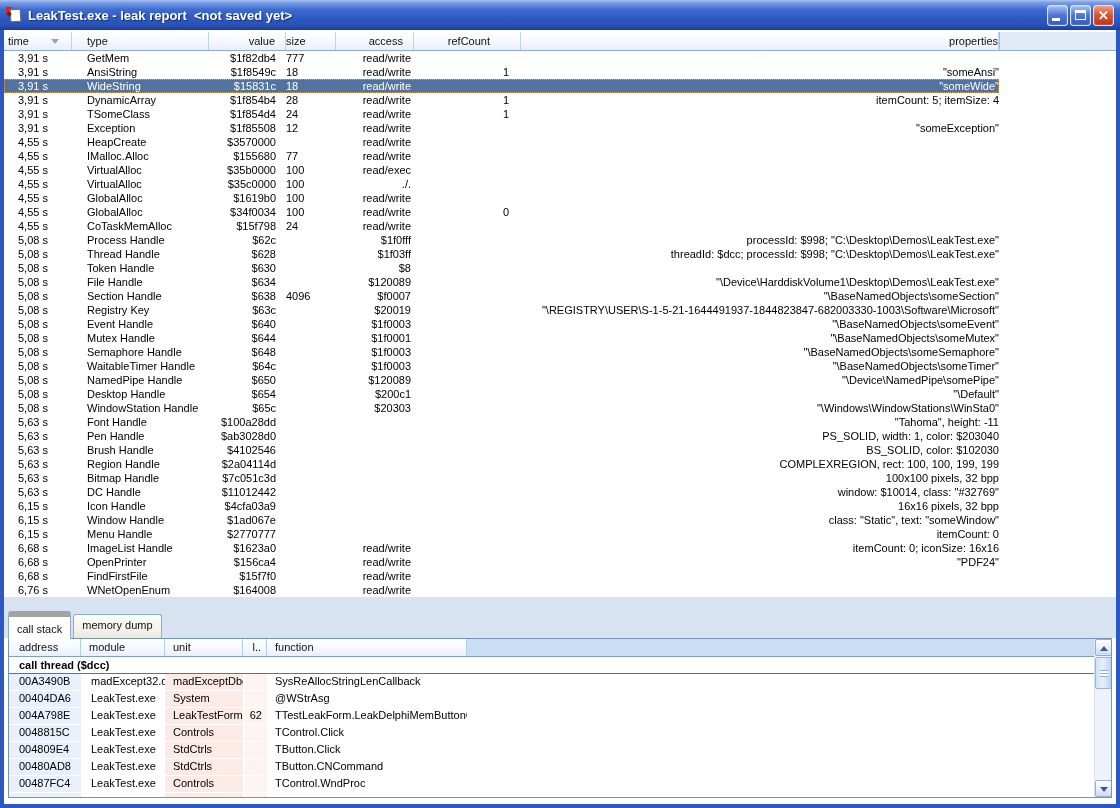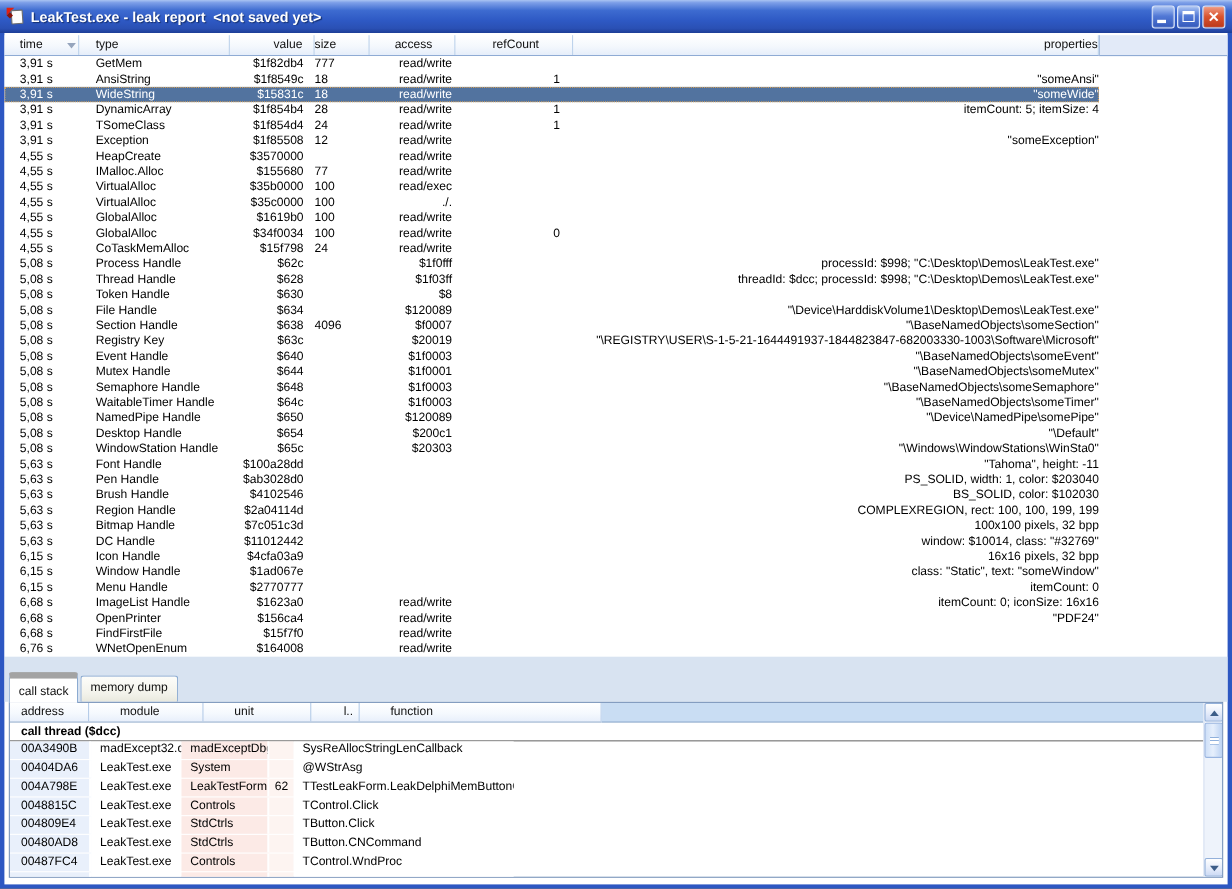--- a/index.html
+++ b/index.html
@@ -36,36 +36,36 @@
   .mh-cell{height:100%;line-height:18px;border-right:1px solid #bed3ec;overflow:hidden;white-space:nowrap;}
   .mh-filler{flex:1;background:#e2eaf8;border-bottom:1px solid #8fabd4;border-left:1px solid #aabfde;}
   .c-time{width:68px;padding-left:14px;}
   .c-type{width:137px;padding-left:15px;}
   .c-value{width:77px;text-align:right;padding-right:10px;}
   .c-size{width:50px;padding-right:10px;}
   .c-access{width:78px;text-align:right;padding-right:3px;}
   .c-ref{width:107px;text-align:right;padding-right:12px;}
   .c-props{width:478px;padding-left:13px;text-align:right;}
   .mh-cell.c-ref{padding-right:30px;}
-  .mh-cell.c-access{padding-right:20px;}
-  .mh-cell.c-time{display:flex;align-items:center;padding-left:14px;}
+  .mh-cell.c-access{padding-right:10px;}
+  .mh-cell.c-time{display:flex;align-items:center;padding-left:4px;}
   .sort-arrow{display:inline-block;margin-left:22px;width:0;height:0;border-left:4px solid transparent;border-right:4px solid transparent;border-top:5px solid #96a5bd;}
   .main-body{position:absolute;left:0;top:21px;width:1112px;}
   .t-row{display:flex;width:995px;height:14px;font-size:11px;line-height:14px;color:#000;background:#fff;white-space:nowrap;}
   .t-row .cell{overflow:hidden;white-space:nowrap;}
   .t-row.sel{background:#52739f;color:#fff;outline:1px dotted #d8a25a;outline-offset:-1px;}
   
   .bottom-zone{position:absolute;left:0;top:567px;width:1112px;height:41px;background:#d8e3f1;}
   .tabs{position:absolute;left:4px;top:13px;height:28px;display:flex;align-items:flex-end;font-size:11px;color:#111;}
   .tab{border:1px solid #8cabd1;border-bottom:none;border-radius:3px 3px 0 0;padding:0 8px;line-height:21px;background:linear-gradient(180deg,#fdfdfa 0%,#f2f2ea 70%,#e8e8dd 100%);margin-right:2px;position:relative;height:24px;}
   .tab.active{background:#fff;height:28px;line-height:25px;border-top:6px solid #a3a3a3;z-index:3;margin-bottom:-1px;}
   
   .stack-panel{position:absolute;left:4px;top:608px;width:1104px;height:160px;border:1px solid #7793ba;background:#fff;overflow:hidden;}
   .stack-header{position:absolute;left:0;top:0;width:1085px;height:18px;display:flex;font-size:11px;color:#101010;}
-  .sh-cols{display:flex;background:linear-gradient(180deg,#ffffff 0%,#f5f9fe 55%,#e8effb 100%);border-bottom:1px solid #7f9ec4;gap:20px;}
+  .sh-cols{display:flex;background:linear-gradient(180deg,#ffffff 0%,#f5f9fe 55%,#e8effb 100%);border-bottom:1px solid #7f9ec4;}
   .sh-cell{height:100%;line-height:16px;border-right:1px solid #b6cce8;overflow:hidden;white-space:nowrap;}
   .sh-filler{flex:1;background:#c9ddf3;border-bottom:1px solid #7f9ec4;}
   .sc-addr{width:72px;padding-left:10px;}
   .sc-mod{width:84px;padding-left:8px;}
   .sc-unit{width:78px;padding-left:8px;}
   .sc-line{width:24px;text-align:right;padding-right:5px;}
   .sc-func{width:200px;padding-left:8px;}
   .stack-body{position:absolute;left:0;top:18px;width:1085px;}
   .thread-row{height:17px;line-height:16px;font-size:11px;font-weight:bold;color:#000;border-bottom:1px solid #6e6e6e;padding-left:10px;background:#fff;white-space:nowrap;}
   .s-row{display:flex;height:17px;font-size:11px;line-height:15px;color:#000;white-space:nowrap;}

